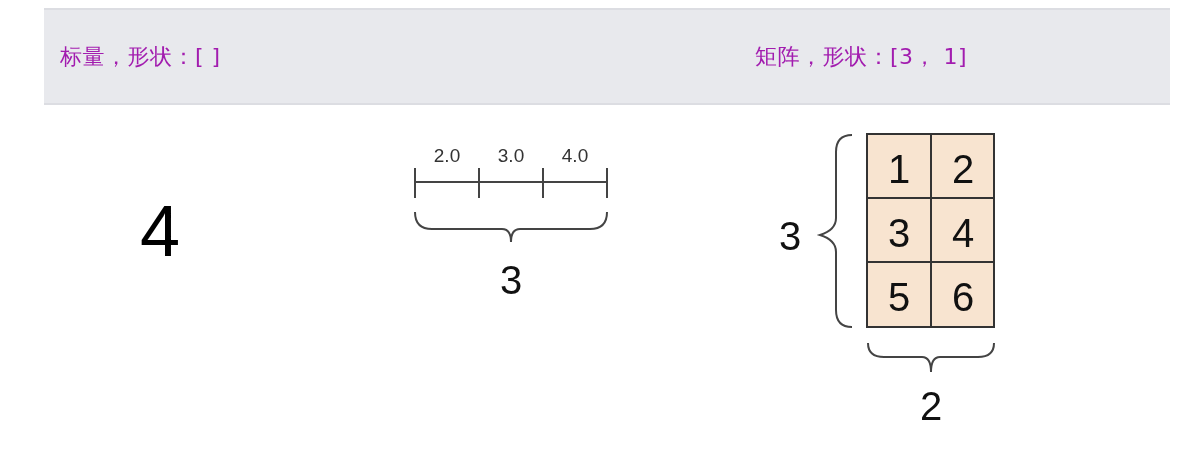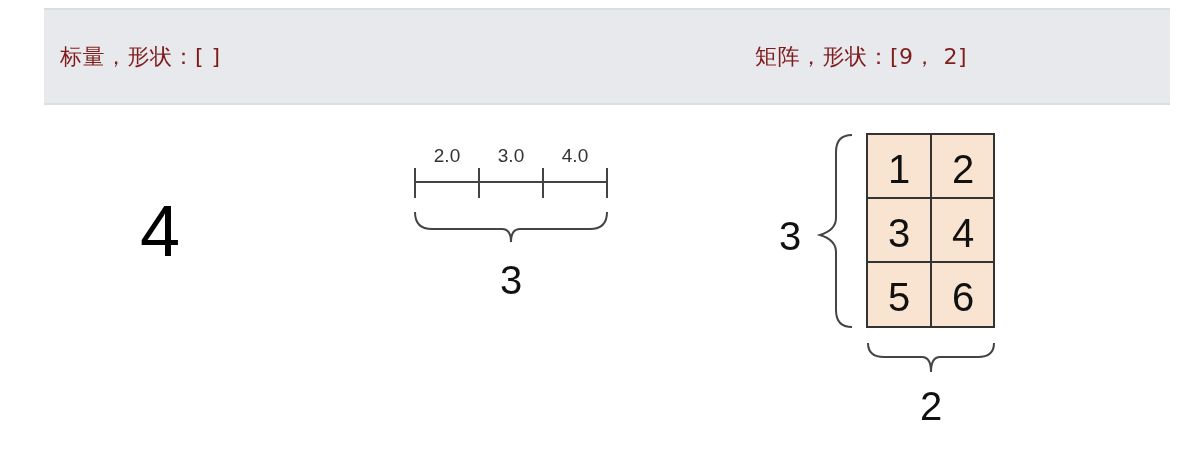--- a/index.html
+++ b/index.html
@@ -5,31 +5,31 @@
     html, body { margin: 0; padding: 0; background: #ffffff; }
     body { width: 1202px; height: 450px; position: relative; overflow: hidden;
            font-family: "DejaVu Sans", "Liberation Sans", sans-serif; }
     .header {
       position: absolute; left: 44px; top: 8px; width: 1126px; height: 97px;
       background: #e8e9ed; border-top: 2px solid #dcdde2; border-bottom: 2px solid #dcdde2;
       box-sizing: border-box;
     }
     .hcell {
       position: absolute; top: 0; height: 93px; line-height: 93px;
-      font-size: 22px; color: #7f1d1d; font-weight: 500; letter-spacing: 0.5px;
+      font-size: 22px; color: #a21caf; font-weight: 500; letter-spacing: 0.5px;
     }
     .svgwrap { position: absolute; left: 0; top: 0; }
     svg text { font-family: "Liberation Sans", "DejaVu Sans", sans-serif; }
   </style>
 </head>
 <body>
 
 <div class="header">
   <div class="hcell" style="left:16px;">标量，形状：[ ]</div>
-  <div class="hcell" style="left:711px;">矩阵，形状：[9， 2]</div>
+  <div class="hcell" style="left:711px;">矩阵，形状：[3， 1]</div>
 </div>
 
 <svg class="svgwrap" width="1202" height="450" viewBox="0 0 1202 450">
 
   <g>
     <text x="160" y="256" font-size="72" text-anchor="middle" fill="#000">4</text>
   </g>
 
   <g>
     <text x="447" y="162" font-size="19" text-anchor="middle" fill="#333">2.0</text>

